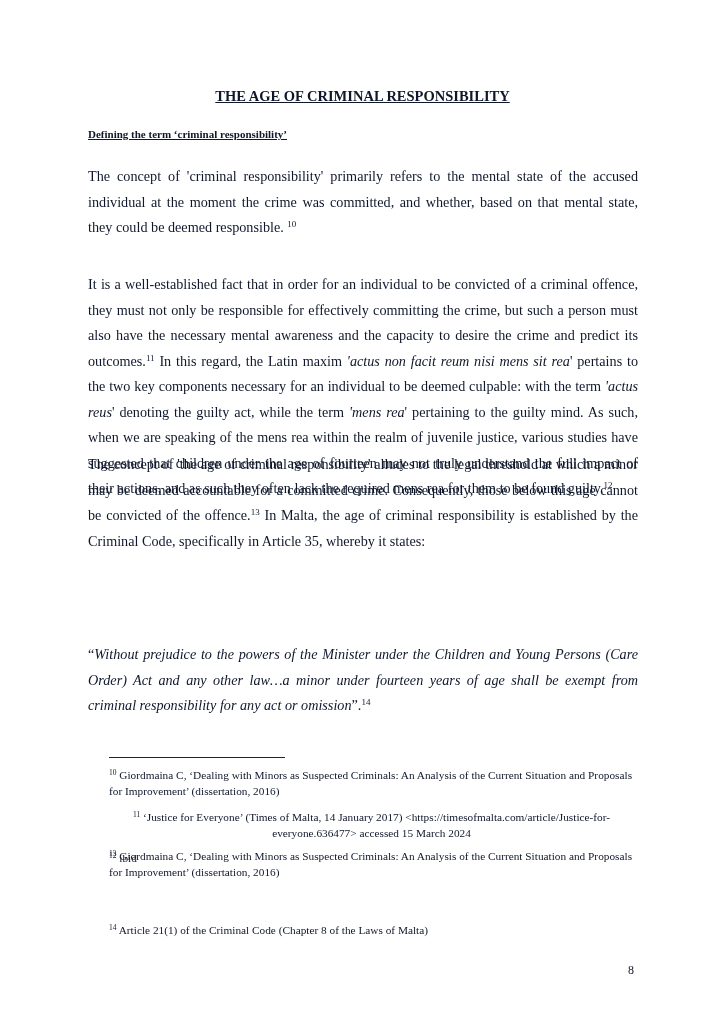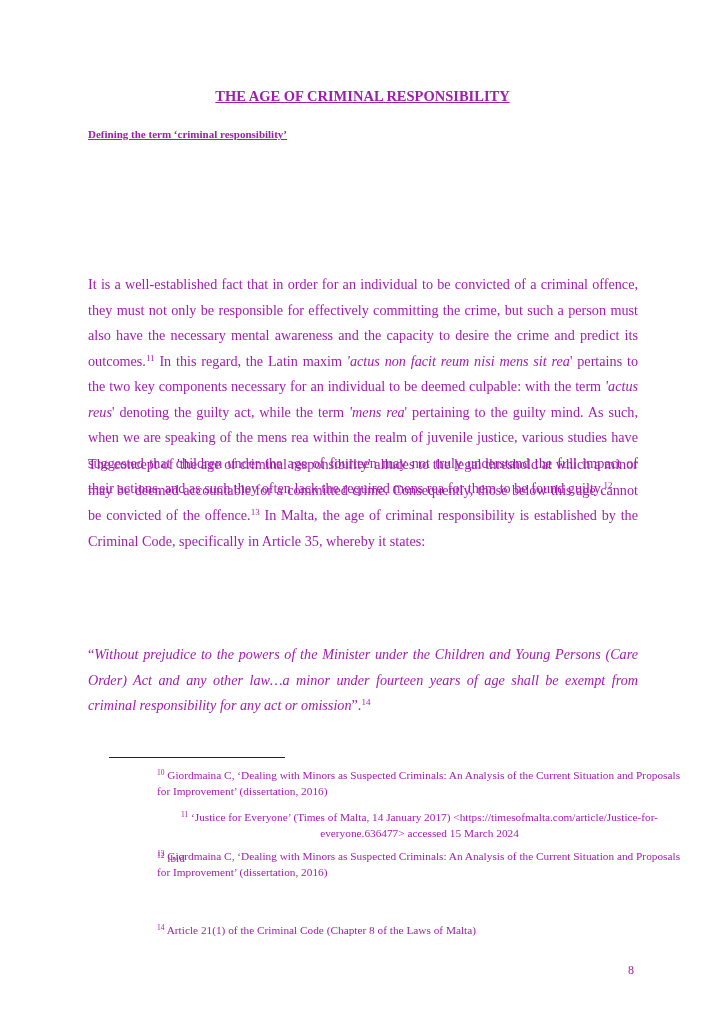--- a/index.html
+++ b/index.html
@@ -1,19 +1,19 @@
 <!DOCTYPE html>
 <html><head>
   <meta charset="utf-8">
   <style>
     html, body { margin: 0; padding: 0; background: #ffffff; }
     body { width: 725px; height: 1024px; position: relative; overflow: hidden; }
     .page {
       position: absolute; left: 0; top: 0; width: 725px; height: 1024px;
-      font-family: "Liberation Serif", serif; color: #a21caf;
+      font-family: "Liberation Serif", serif; color: #0f172a;
     }
     .title {
       position: absolute; left: 0; width: 725px; top: 88px; text-align: center;
       font-weight: bold; text-decoration: underline; font-size: 14.5px;
     }
     .subhead {
       position: absolute; left: 88px; top: 128px;
       font-weight: bold; text-decoration: underline; font-size: 11px;
     }
     .para {
@@ -23,31 +23,32 @@
     .p1 { top: 164px; }
     .p2 { top: 272px; }
     .p3 { top: 452px; }
     .p4 { top: 608px; margin-top: 34px; }
     sup { font-size: 9px; line-height: 0; vertical-align: 5px; }
     .fn-rule {
       position: absolute; left: 109px; top: 757px; width: 176px; height: 0;
       border-top: 1px solid #222;
     }
     .footnotes { position: absolute; left: 109px; width: 525px; font-size: 11.3px; line-height: 15.5px; }
-    .fn { position: absolute; left: 0; width: 525px; margin-left: 48px; }
+    .fn { position: absolute; left: 0; width: 525px; }
     .fn sup { font-size: 7.5px; vertical-align: 4px; }
     .page-number { position: absolute; left: 628px; top: 963px; font-size: 12px; }
   </style>
 </head>
 <body>
 
 <div class="page">
   <div class="title">THE AGE OF CRIMINAL RESPONSIBILITY</div>
   <div class="subhead">Defining the term ‘criminal responsibility’</div>
 
+  <div class="para p1"><span>The concept of 'criminal responsibility' primarily refers to the mental state of the accused individual at the moment the crime was committed, and whether, based on that mental state, they could be deemed responsible. </span><sup>10</sup></div>
   <div class="para p2"><span>It is a well-established fact that in order for an individual to be convicted of a criminal offence, they must not only be responsible for effectively committing the crime, but such a person must also have the necessary mental awareness and the capacity to desire the crime and predict its outcomes.</span><sup>11</sup><span> In this regard, the Latin maxim </span><i>'actus non facit reum nisi mens sit rea</i><span>' pertains to the two key components necessary for an individual to be deemed culpable: with the term </span><i>'actus reus</i><span>' denoting the guilty act, while the term </span><i>'mens rea</i><span>' pertaining to the guilty mind. As such, when we are speaking of the mens rea within the realm of juvenile justice, various studies have suggested that children under the age of fourteen may not truly understand the full impact of their actions, and as such they often lack the required mens rea for them to be found guilty.</span><sup>12</sup></div>
   <div class="para p3"><span>The concept of 'the age of criminal responsibility' alludes to the legal threshold at which a minor may be deemed accountable for a committed crime. Consequently, those below this age cannot be convicted of the offence.</span><sup>13</sup><span> In Malta, the age of criminal responsibility is established by the Criminal Code, specifically in Article 35, whereby it states:</span></div>
   <div class="para p4"><span>“</span><i>Without prejudice to the powers of the Minister under the Children and Young Persons (Care Order) Act and any other law…a minor under fourteen years of age shall be exempt from criminal responsibility for any act or omission</i><span>”.</span><sup>14</sup></div>
 
   <div class="fn-rule"></div>
 
   <div class="footnotes" style="top: 0px;">
     <div class="fn" style="top:768px;"><sup>10</sup><span> Giordmaina C, ‘Dealing with Minors as Suspected Criminals: An Analysis of the Current Situation and Proposals for Improvement’ (dissertation, 2016)</span></div>
     <div class="fn" style="top:810px;text-align:center;"><sup>11</sup><span> ‘Justice for Everyone’ (Times of Malta, 14 January 2017) &lt;https://timesofmalta.com/article/Justice-for-everyone.636477&gt; accessed 15 March 2024</span></div>
     <div class="fn" style="top:851px;"><sup>12</sup><span> ibid</span></div>

